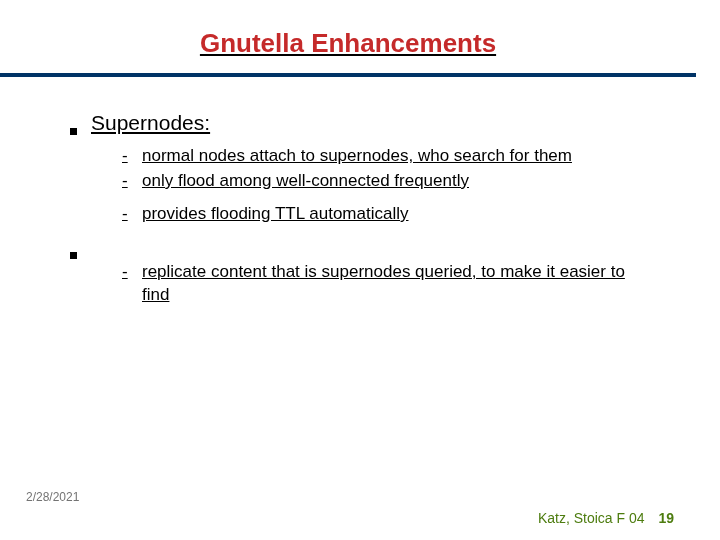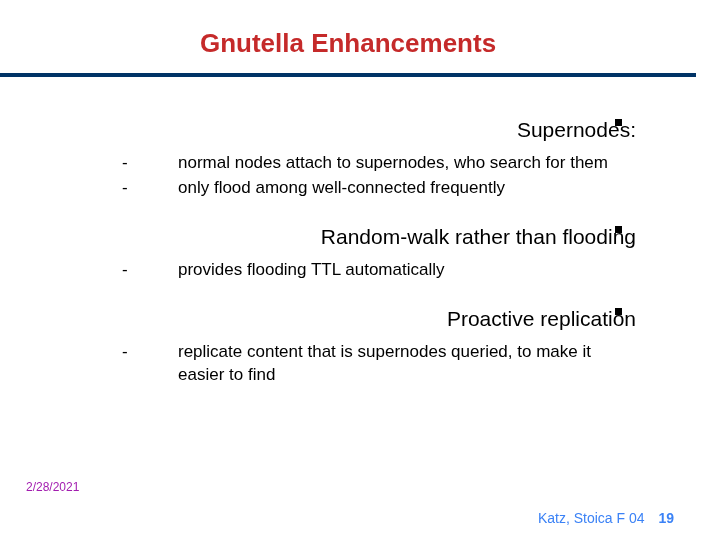--- a/index.html
+++ b/index.html
@@ -2,43 +2,43 @@
 <html><head>
 <meta charset="utf-8">
 <style>
   * { margin: 0; padding: 0; box-sizing: border-box; }
   html, body { width: 720px; height: 540px; background: #fff; font-family: Arial, Helvetica, sans-serif; }
   .slide {
     width: 696px;
     height: 540px;
     position: relative;
     background: #fff;
+    text-decoration: underline;
   }
   .title {
     text-align: center;
     font-size: 26px;
     font-weight: bold;
     color: #c52a2a;
     padding-top: 28px;
     padding-bottom: 14px;
   }
   .rule {
     height: 4px;
     background: #003366;
     width: 100%;
   }
   .content {
     padding: 24px 60px 0 70px;
     color: #000;
   }
   .bullet-row {
     display: flex;
-    align-items: flex-end;
+    align-items: center;
     margin-top: 18px;
-    flex-direction: column;
   }
   .bullet-row:first-child { margin-top: 10px; }
   .square {
     width: 7px;
     height: 7px;
     background: #000;
     flex: 0 0 7px;
     margin-right: 14px;
     position: relative;
     top: 8px;
@@ -53,34 +53,34 @@
     display: flex;
     align-items: baseline;
     font-size: 17px;
     line-height: 1.35;
     margin-bottom: 2px;
   }
   .dash {
     flex: 0 0 14px;
     margin-right: 6px;
   }
-  .subtext { flex: 1; margin-left: 36px; }
+  .subtext { flex: 1; }
   .footer-date {
     position: absolute;
     left: 26px;
-    bottom: 46px;
+    bottom: 36px;
     font-size: 12px;
-    color: #a21caf;
+    color: #737373;
   }
   .footer-right {
     position: absolute;
     right: 22px;
     bottom: 14px;
     font-size: 14px;
-    color: #3b82f6;
+    color: #4d7c0f;
   }
   .pagenum { font-weight: bold; margin-left: 10px; }
 </style>
 </head>
 <body>
 
 <div class="slide">
 
   <div class="title">Gnutella Enhancements</div>
   <div class="rule"></div>
@@ -95,34 +95,29 @@
       <div class="sub-row">
         <div class="dash">-</div>
         <div class="subtext">normal nodes attach to supernodes, who search for them</div>
       </div>
       <div class="sub-row">
         <div class="dash">-</div>
         <div class="subtext">only flood among well-connected frequently</div>
       </div>
     </div>
 
-    <div class="bullet-row">
-      <div class="square"></div>
-      <div class="heading">Random-walk rather than flooding</div>
-    </div>
     <div class="sublist">
       <div class="sub-row">
         <div class="dash">-</div>
         <div class="subtext">provides flooding TTL automatically</div>
       </div>
     </div>
 
     <div class="bullet-row">
       <div class="square"></div>
-      <div class="heading">Proactive replication</div>
     </div>
     <div class="sublist">
       <div class="sub-row">
         <div class="dash">-</div>
         <div class="subtext">replicate content that is supernodes queried, to make it easier to find</div>
       </div>
     </div>
 
   </div>
 

